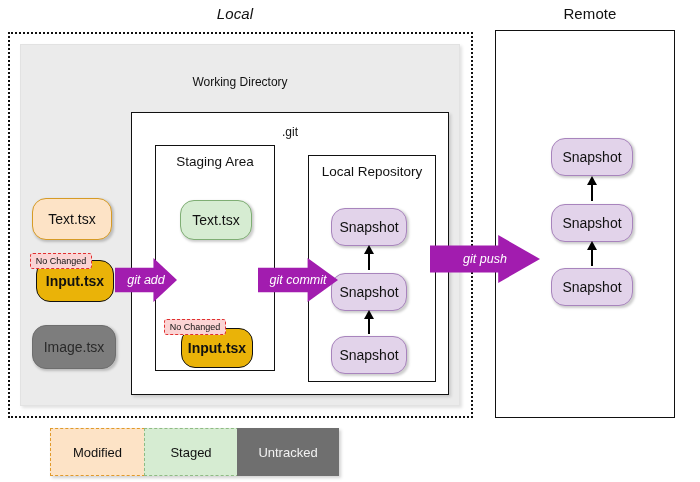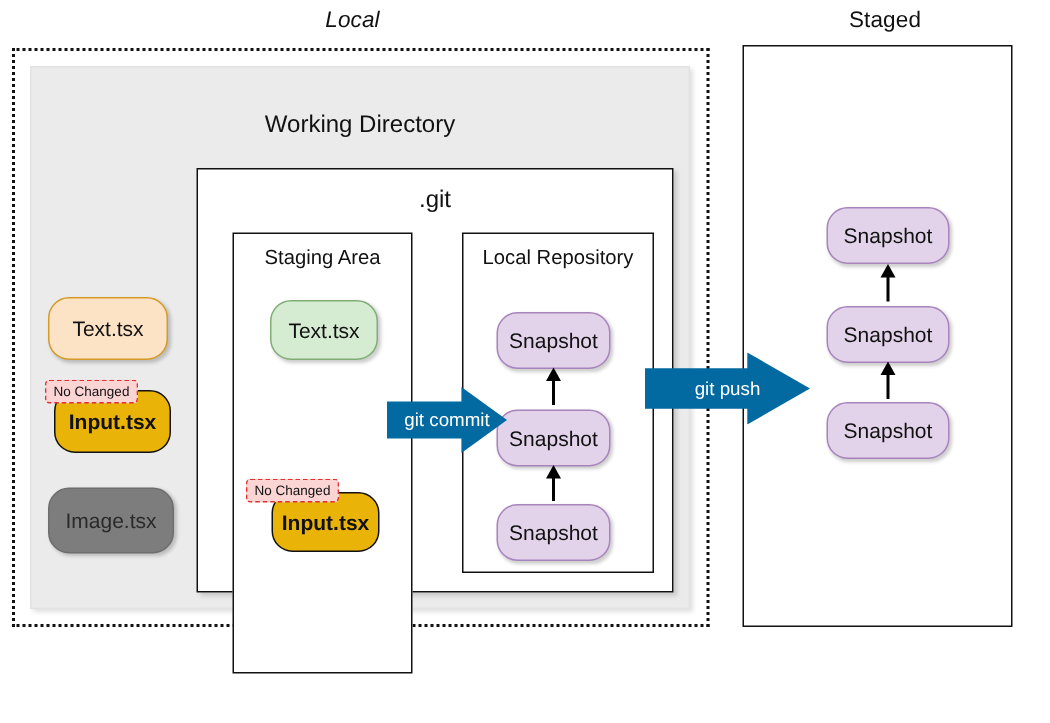--- a/index.html
+++ b/index.html
@@ -37,21 +37,21 @@
   
   .working-dir {
     background: #ebebeb;
     border: 1px solid #e2e2e2;
     box-shadow: 2px 2px 3px rgba(0,0,0,.12);
   }
   .panel-title {
     position: absolute;
     width: 100%;
     text-align: center;
-    font-size: 16px;
+    font-size: 12px;
     color: #111;
   }
   
   .git-box {
     background: #ffffff;
     border: 1.6px solid #111;
     box-shadow: 2px 2px 3px rgba(0,0,0,.15);
   }
   
   .inner-box {
@@ -147,22 +147,23 @@
     width: 100%; height: 100%;
     display: flex;
     align-items: center;
     justify-content: center;
     color: #ffffff;
     font-size: 12.5px;
     white-space: nowrap;
     pointer-events: none;
   }
   .arrow-right {
-    background: #0369a1;
+    background: #a21caf;
     clip-path: polygon(0% 22%, 62% 22%, 62% 0%, 100% 50%, 62% 100%, 62% 78%, 0% 78%);
+    font-style: italic;
   }
   .arrow-left {
     background: #000;
     clip-path: polygon(100% 22%, 38% 22%, 38% 0%, 0% 50%, 38% 100%, 38% 78%, 100% 78%);
   }
   .arrow-right .arrow-label { padding-right: 26%; }
   .arrow-left  .arrow-label { padding-left: 26%; }
 
   
   .legend { display: flex; box-shadow: 2px 2px 3px rgba(0,0,0,.18); }
@@ -177,33 +178,33 @@
   .legend-modified  { background: #fde3c6; border: 1.5px dashed #e09a2b; width: 93px; }
   .legend-staged    { background: #d6ecd2; border: 1.5px dashed #8fbb84; width: 93px; margin-left: -1.5px; }
   .legend-untracked { background: #6f6f6f; border: 1.5px dashed #6f6f6f; width: 100px; margin-left: -1.5px; color: #f2f2f2; }
 </style>
 </head>
 <body>
 
 <div id="canvas">
 
   <div class="abs top-label" style="left:175px; top:5px; width:120px;font-style:italic;">Local</div>
-  <div class="abs top-label" style="left:525px; top:5px; width:130px;">Staged</div>
+  <div class="abs top-label" style="left:525px; top:5px; width:130px;">Remote</div>
 
   <div class="abs local-dashed" style="left:8px; top:32px; width:465px; height:386px;"></div>
 
   <div class="abs working-dir" style="left:20px; top:44px; width:440px; height:362px;">
     <div class="panel-title" style="top:30px;">Working Directory</div>
   </div>
 
   <div class="abs git-box" style="left:131px; top:112px; width:318px; height:283px;">
     <div class="panel-title" style="top:12px;">.git</div>
   </div>
 
-  <div class="abs inner-box" style="left:155px; top:155px; width:120px; height:294px;">
+  <div class="abs inner-box" style="left:155px; top:145px; width:120px; height:226px;">
     <div class="inner-title">Staging Area</div>
   </div>
 
   <div class="abs node node-staged" style="left:180px; top:200px; width:72px; height:40px;">Text.tsx</div>
 
   <div class="abs node node-plain" style="left:181px; top:328px; width:72px; height:40px;">Input.tsx</div>
   <div class="abs badge-nochanged" style="left:164px; top:319px; width:62px; height:16px;">No Changed</div>
 
   <div class="abs inner-box" style="left:308px; top:155px; width:128px; height:227px;">
     <div class="inner-title">Local Repository</div>
@@ -219,20 +220,23 @@
   <div class="abs v-arrow-line" style="left:368px; top:317px; height:17px;"></div>
   <div class="abs v-arrow-head" style="left:363.5px; top:310px;"></div>
 
   <div class="abs node node-modified" style="left:32px; top:198px; width:80px; height:42px;">Text.tsx</div>
 
   <div class="abs node node-plain" style="left:36px; top:260px; width:78px; height:42px;">Input.tsx</div>
   <div class="abs badge-nochanged" style="left:30px; top:253px; width:62px; height:16px;">No Changed</div>
 
   <div class="abs node node-untracked" style="left:32px; top:325px; width:84px; height:44px;">Image.tsx</div>
 
+  <div class="abs block-arrow arrow-right" style="left:115px; top:258px; width:62px; height:44px;">
+    <span class="arrow-label">git add</span>
+  </div>
 
   <div class="abs block-arrow arrow-right" style="left:258px; top:258px; width:80px; height:44px;">
     <span class="arrow-label">git commit</span>
   </div>
 
   <div class="abs block-arrow arrow-right" style="left:430px; top:235px; width:110px; height:48px;">
     <span class="arrow-label">git push</span>
   </div>
 
 
@@ -242,14 +246,19 @@
   <div class="abs node node-snapshot" style="left:551px; top:138px; width:82px; height:38px;">Snapshot</div>
   <div class="abs node node-snapshot" style="left:551px; top:204px; width:82px; height:38px;">Snapshot</div>
   <div class="abs node node-snapshot" style="left:551px; top:268px; width:82px; height:38px;">Snapshot</div>
 
   <div class="abs v-arrow-line" style="left:591px; top:183px; height:18px;"></div>
   <div class="abs v-arrow-head" style="left:586.5px; top:176px;"></div>
 
   <div class="abs v-arrow-line" style="left:591px; top:248px; height:18px;"></div>
   <div class="abs v-arrow-head" style="left:586.5px; top:241px;"></div>
 
+  <div class="abs legend" style="left:50px; top:428px;">
+    <div class="legend-cell legend-modified">Modified</div>
+    <div class="legend-cell legend-staged">Staged</div>
+    <div class="legend-cell legend-untracked">Untracked</div>
+  </div>
 
 </div>
 
 </body></html>

